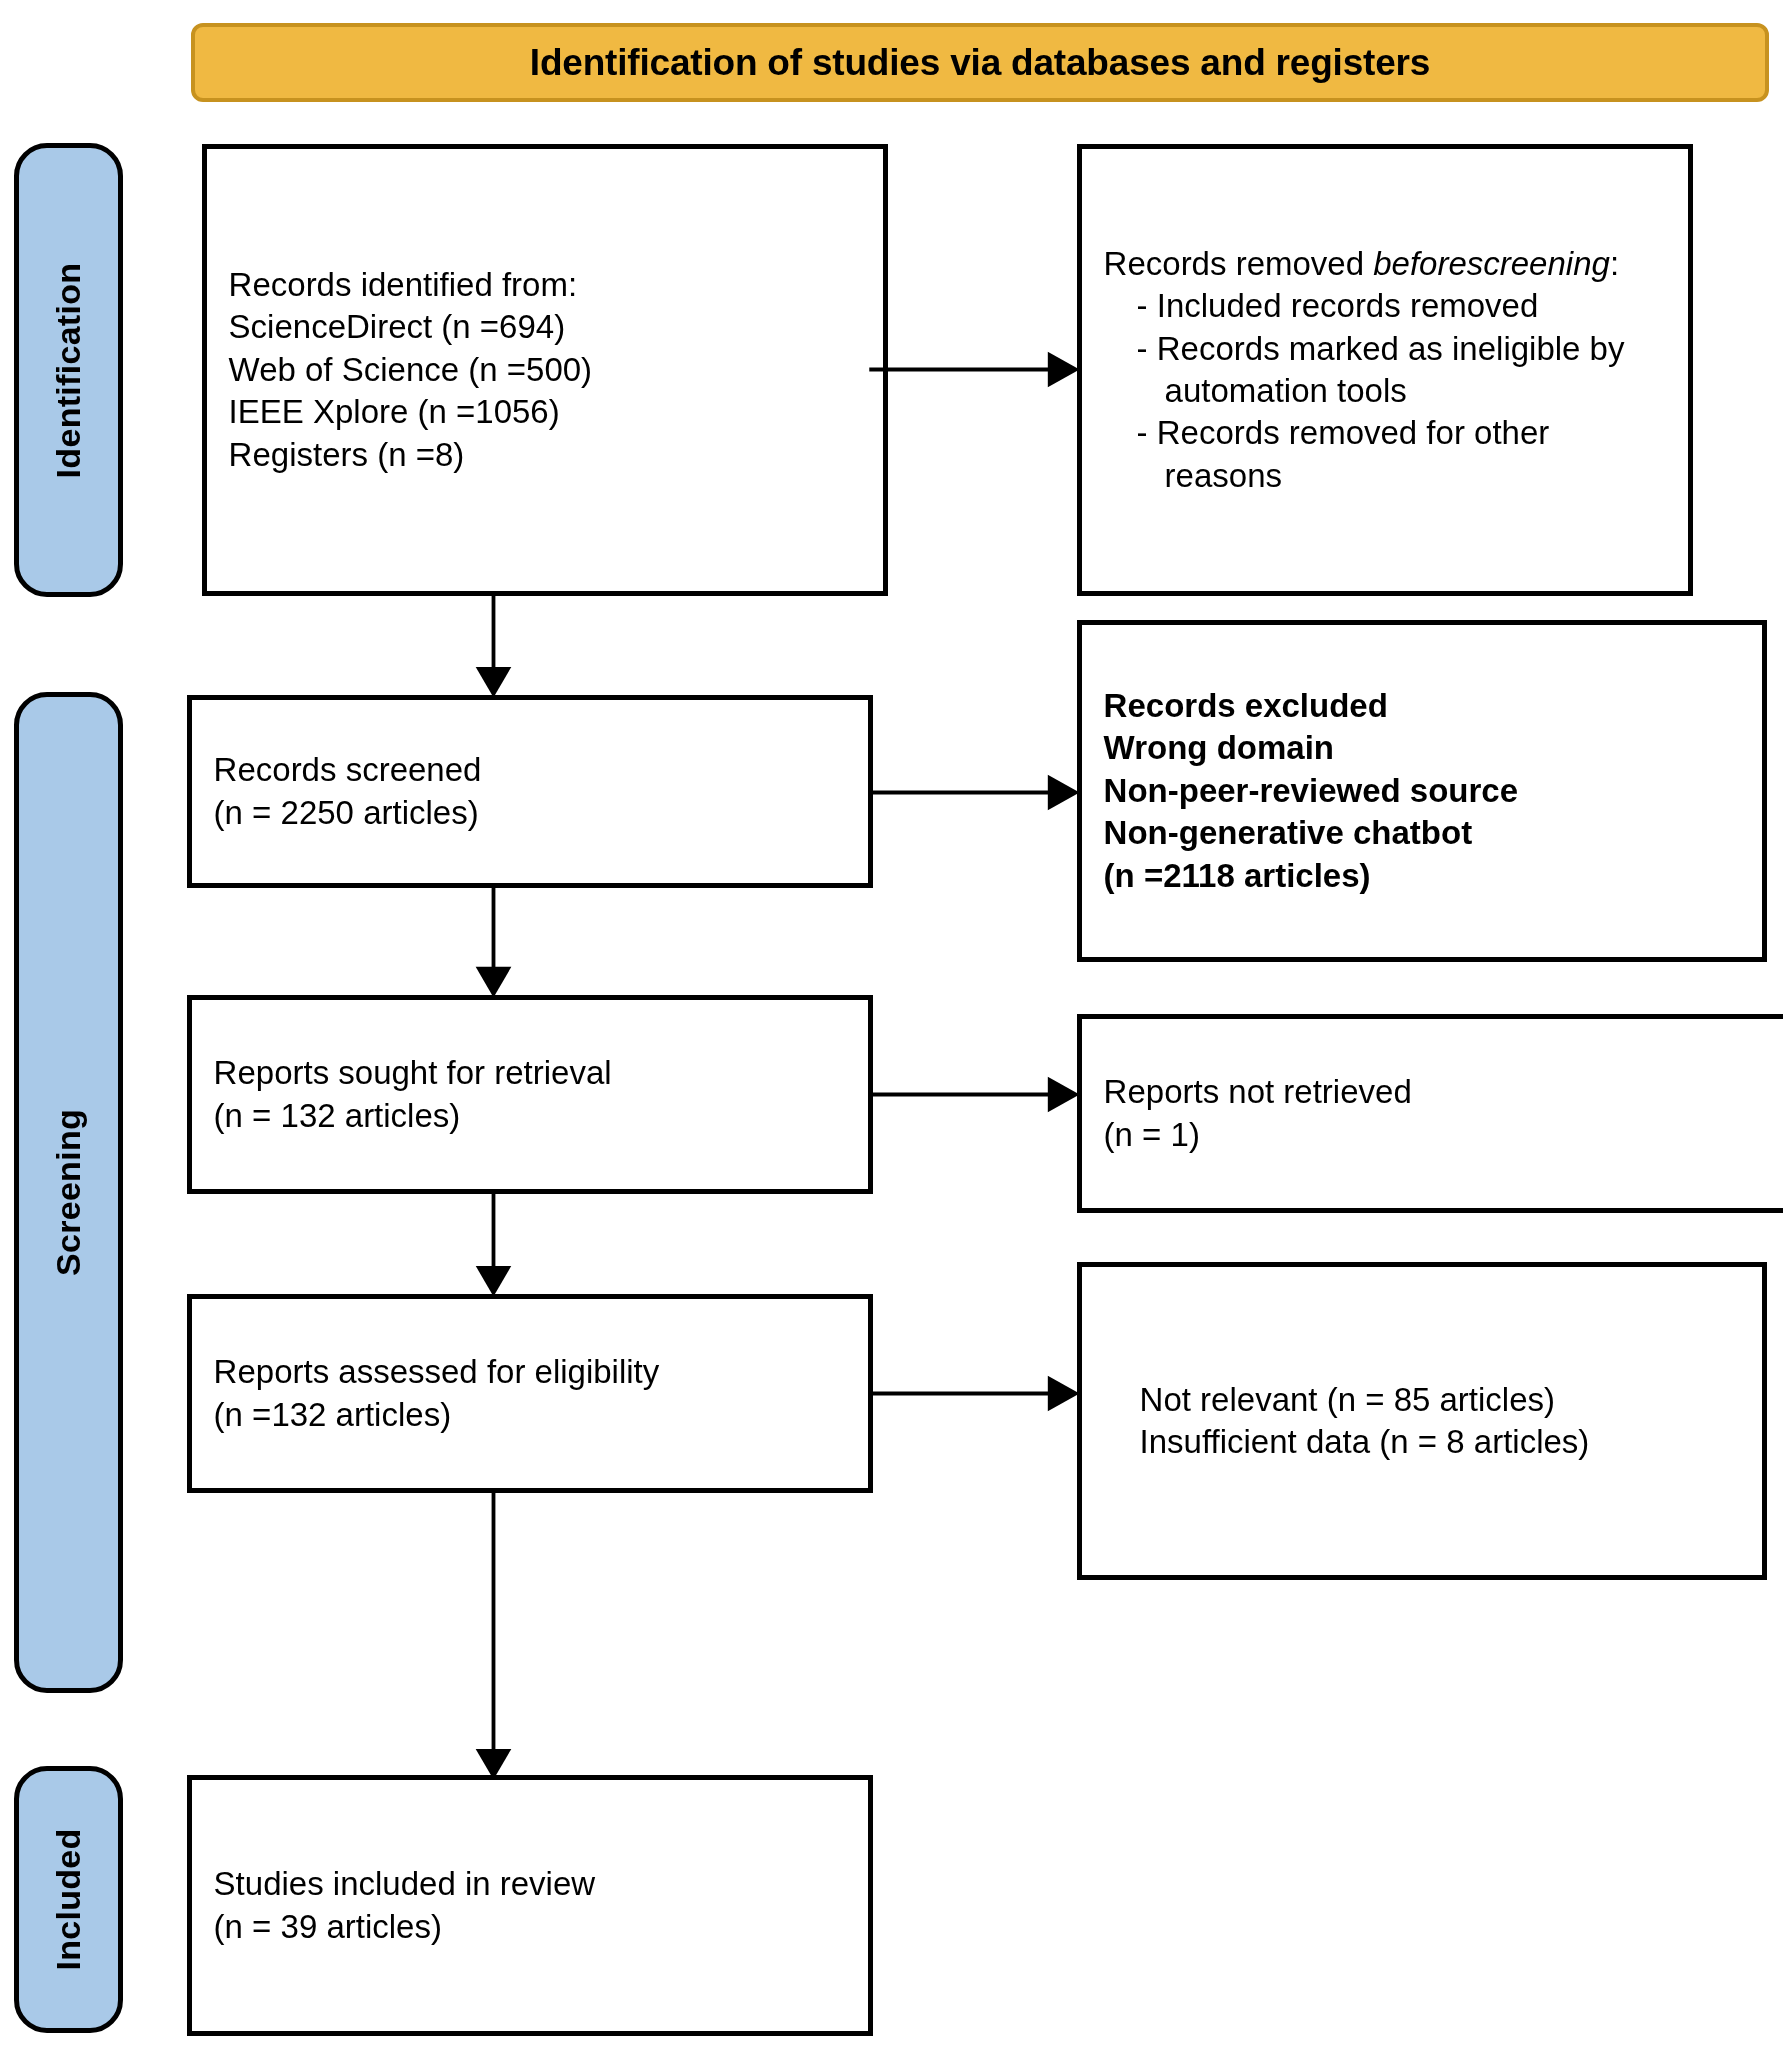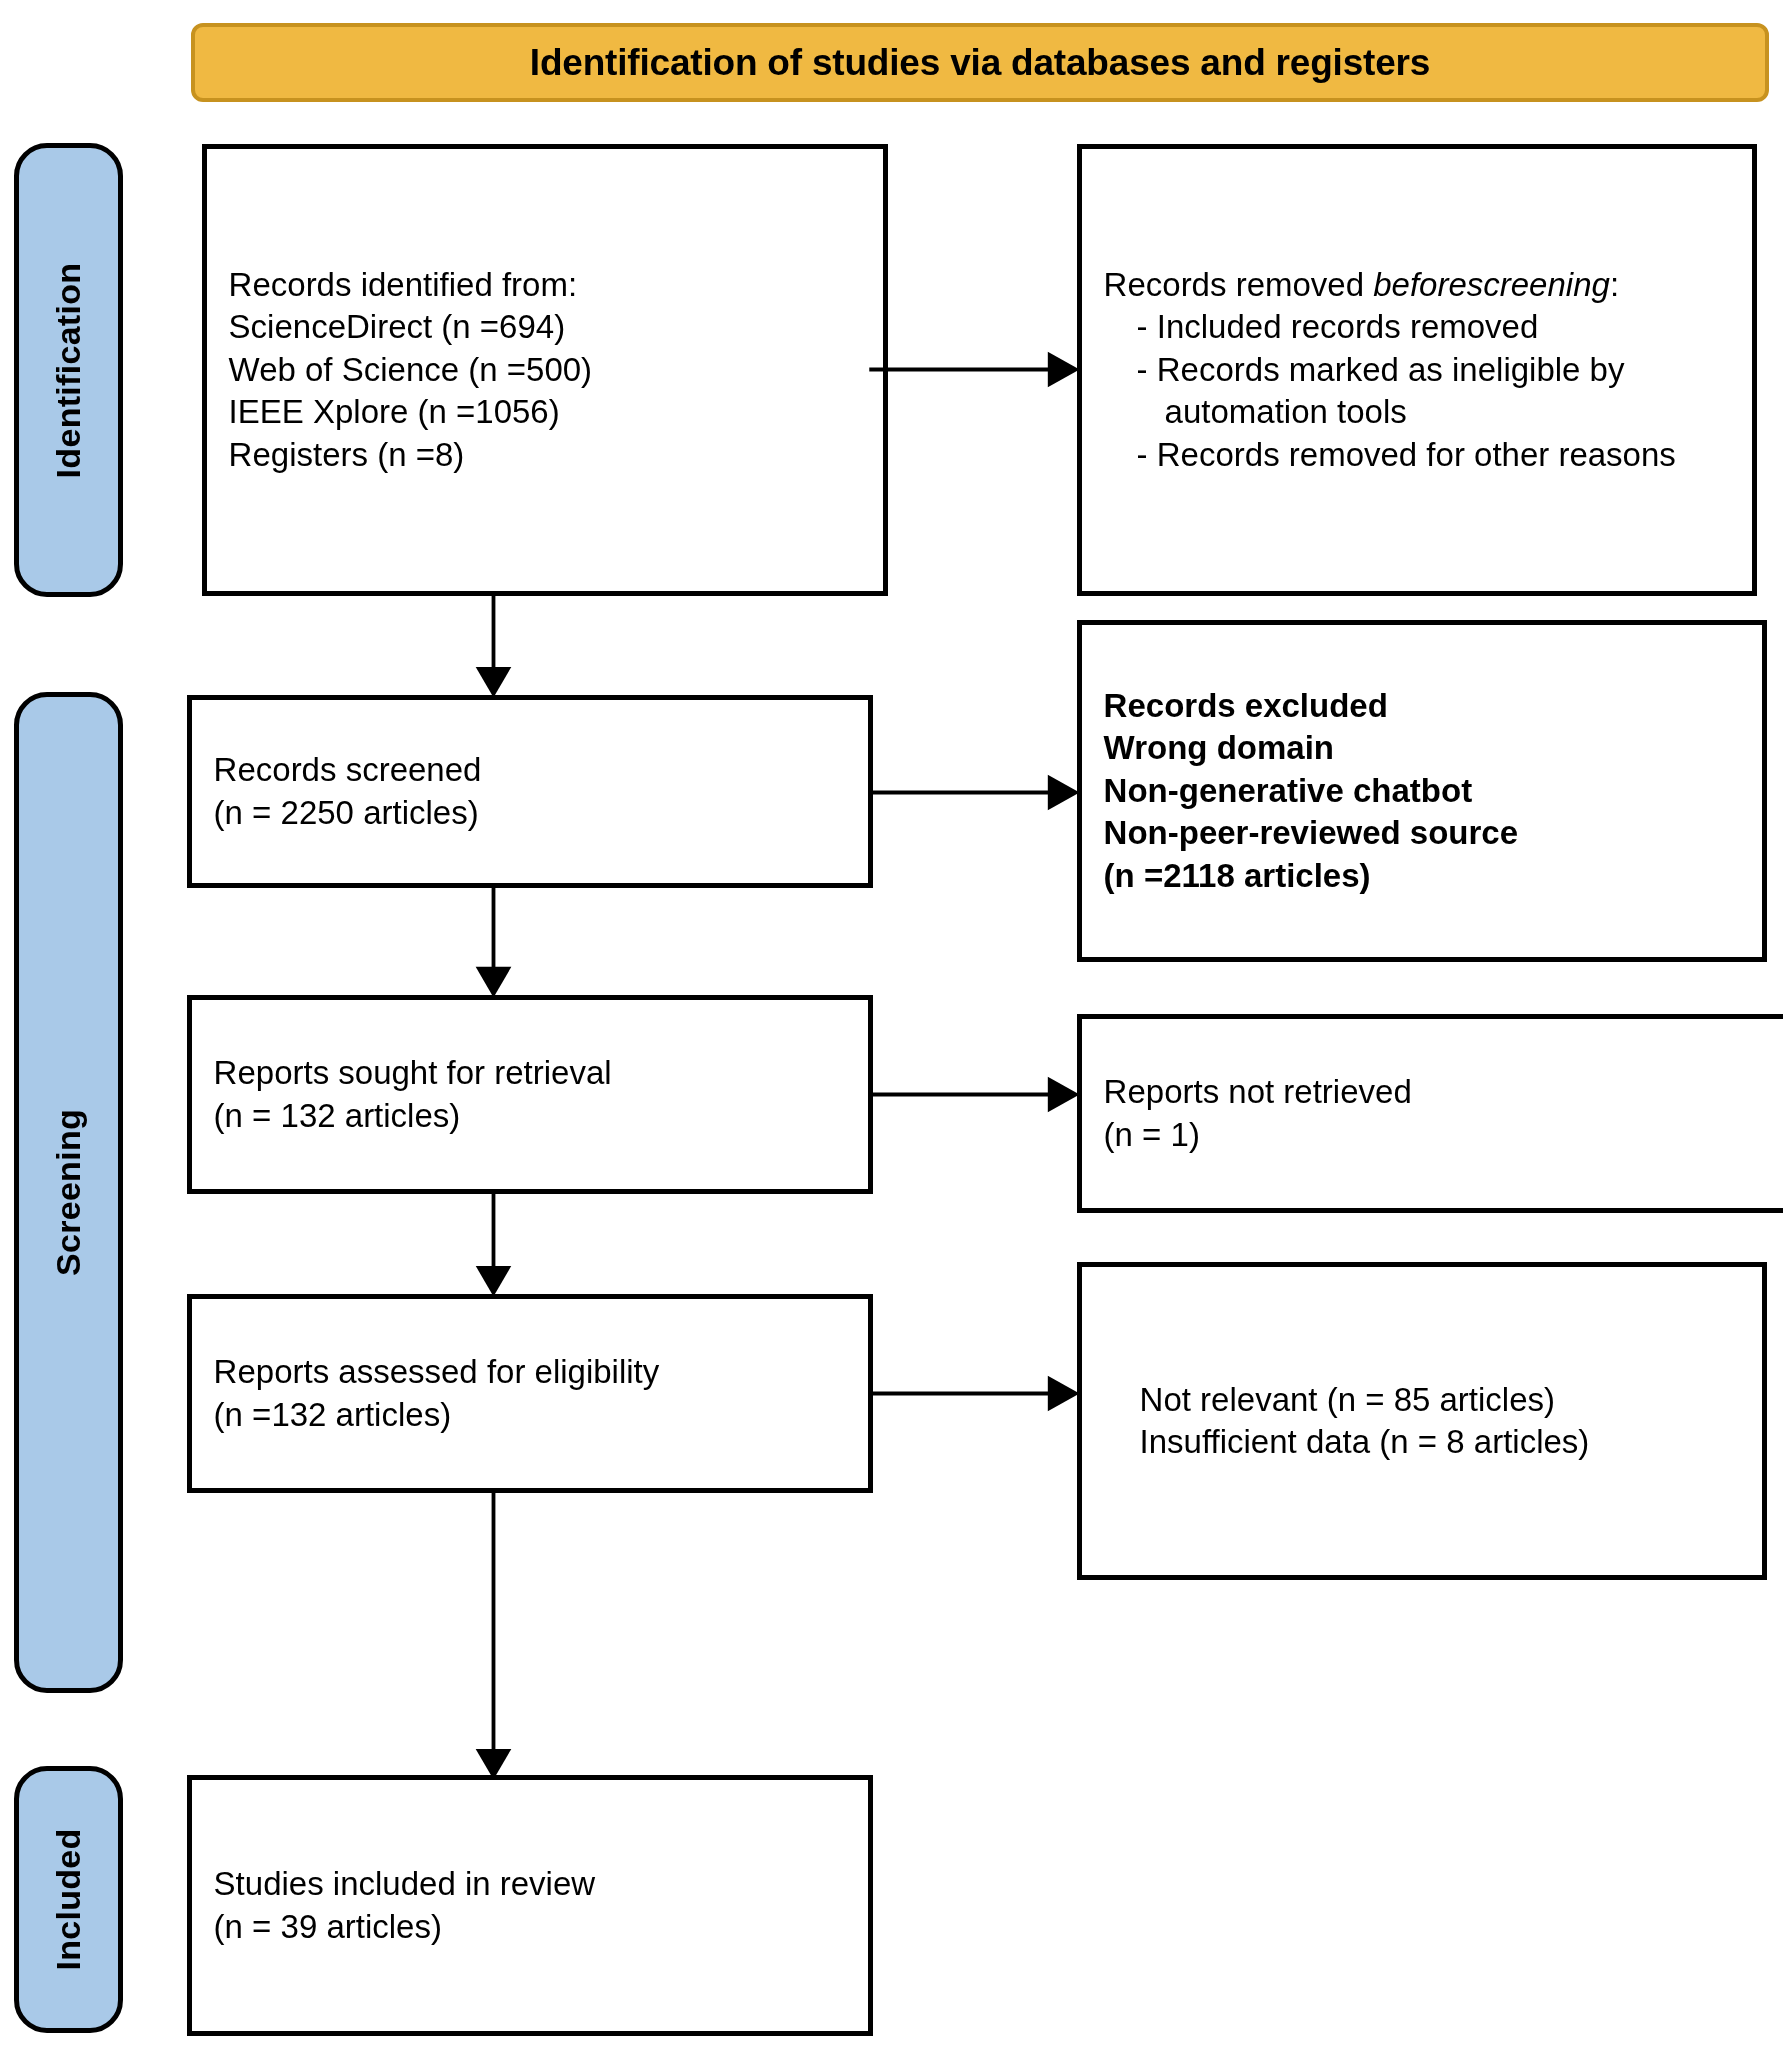--- a/index.html
+++ b/index.html
@@ -101,21 +101,21 @@
   }
 
   
   #box-identified   { left: 187px; top: 144px;  width: 686px; height: 452px; margin-left: 15px; }
   #box-screened     { left: 187px; top: 695px; width: 686px; height: 193px; }
   #box-sought       { left: 187px; top: 995px; width: 686px; height: 199px; }
   #box-assessed     { left: 187px; top: 1294px; width: 686px; height: 199px; }
   #box-included     { left: 187px; top: 1775px; width: 686px; height: 261px; }
 
   
-  #box-removed      { left: 1077px; top: 144px;  width: 680px; height: 452px; }
+  #box-removed      { left: 1077px; top: 144px;  width: 616px; height: 452px; }
   #box-rec-excluded { left: 1077px; top: 620px;  width: 690px; height: 342px; font-weight: bold; }
   #box-not-retrieved{ left: 1077px; top: 1014px; width: 736px; height: 199px; }
   #box-rep-excluded { left: 1077px; top: 1262px; width: 690px; height: 318px; }
 
   
   .conn {
     position: absolute;
     overflow: visible;
   }
   .conn line, .conn polygon { stroke: #000000; }
@@ -164,22 +164,22 @@
     <div class="box-text">
       <span class="ln">Records screened</span>
       <span class="ln">(n = 2250 articles)</span>
     </div>
   </div>
 
   <div class="box" id="box-rec-excluded">
     <div class="box-text">
       <span class="ln">Records excluded</span>
       <span class="ln">Wrong domain</span>
+      <span class="ln">Non-peer-reviewed source</span>
       <span class="ln">Non-generative chatbot</span>
-      <span class="ln">Non-peer-reviewed source</span>
       <span class="ln">(n =2118 articles)</span>
     </div>
   </div>
 
   <div class="box" id="box-sought">
     <div class="box-text">
       <span class="ln">Reports sought for retrieval</span>
       <span class="ln">(n = 132 articles)</span>
     </div>
   </div>

